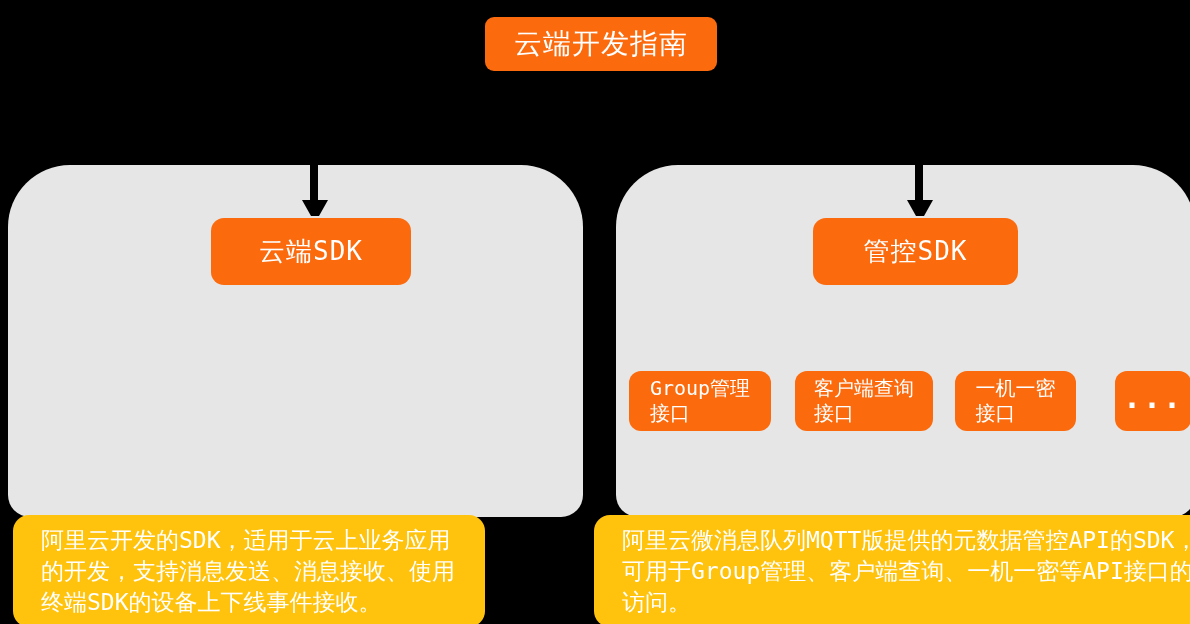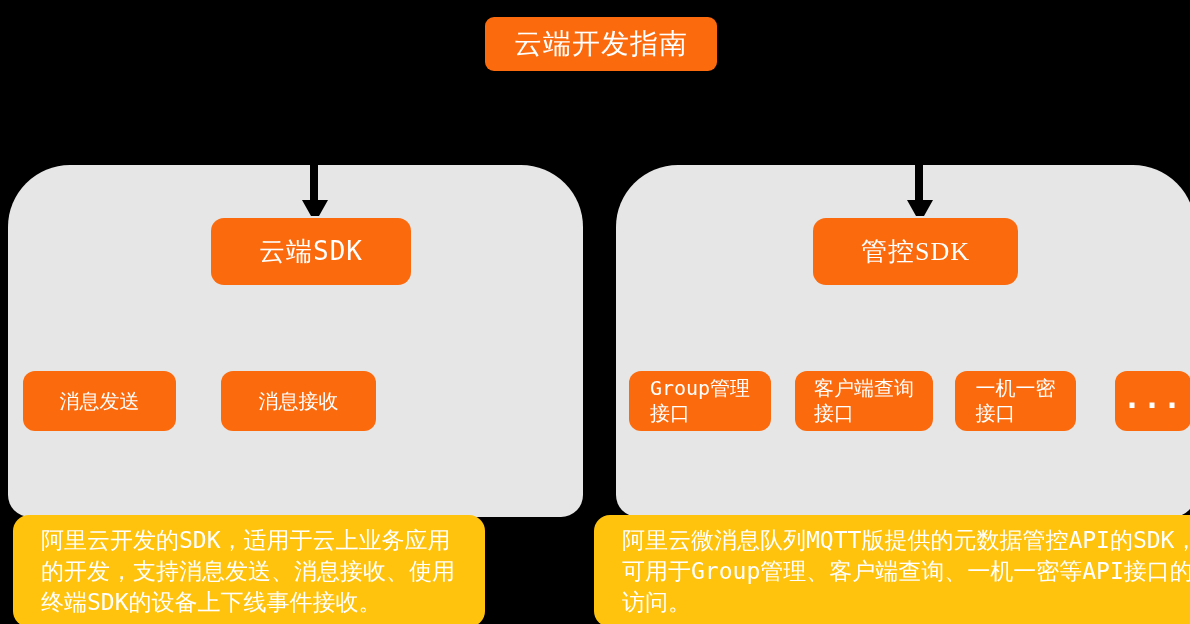--- a/index.html
+++ b/index.html
@@ -43,21 +43,21 @@
   .arrow-l { left: 303px; }
   .arrow-r { left: 908px; }
 
   .node {
     position: absolute; background: var(--orange); color: var(--text);
     display: flex; align-items: center; justify-content: center;
     border-radius: 12px; white-space: pre-line;
   }
   .node-header { top: 210px; height: 67px; font-size: 26px; letter-spacing: 1px; border-radius: 13px; }
   .hdr-l { left: 203px; width: 200px; }
-  .hdr-r { left: 805px; width: 205px; font-family: Liberation Serif, serif; }
+  .hdr-r { left: 805px; width: 205px; }
 
   .node-item { top: 363px; height: 60px; font-size: 20px; line-height: 25px; }
   .it-l1 { left: 15px;  width: 153px; }
   .it-l2 { left: 213px; width: 155px; }
   .it-l3 { left: 410px; width: 152px; }
   .it-r1 { left: 621px; width: 142px; }
   .it-r2 { left: 787px; width: 138px; }
   .it-r3 { left: 947px; width: 121px; }
   .it-r4 { left: 1107px; width: 76px; font-size: 30px; font-weight: bold; letter-spacing: 2px; line-height: 30px; padding-bottom: 10px; }
 
@@ -81,26 +81,20 @@
   </div>
 
   <div class="panel panel-left"></div>
   <div class="arrow arrow-l">
     <div class="arrow-line"></div>
     <div class="arrow-head"></div>
   </div>
   <div class="node node-header hdr-l">
     <span>云端SDK</span>
   </div>
-  <div class="node node-item it-l1">
-    <span>消息发送</span>
-  </div>
-  <div class="node node-item it-l2">
-    <span>消息接收</span>
-  </div>
   <div class="desc desc-l">
     <span>阿里云开发的SDK，适用于云上业务应用的开发，支持消息发送、消息接收、使用终端SDK的设备上下线事件接收。</span>
   </div>
 
   <div class="panel panel-right"></div>
   <div class="arrow arrow-r">
     <div class="arrow-line"></div>
     <div class="arrow-head"></div>
   </div>
   <div class="node node-header hdr-r">

